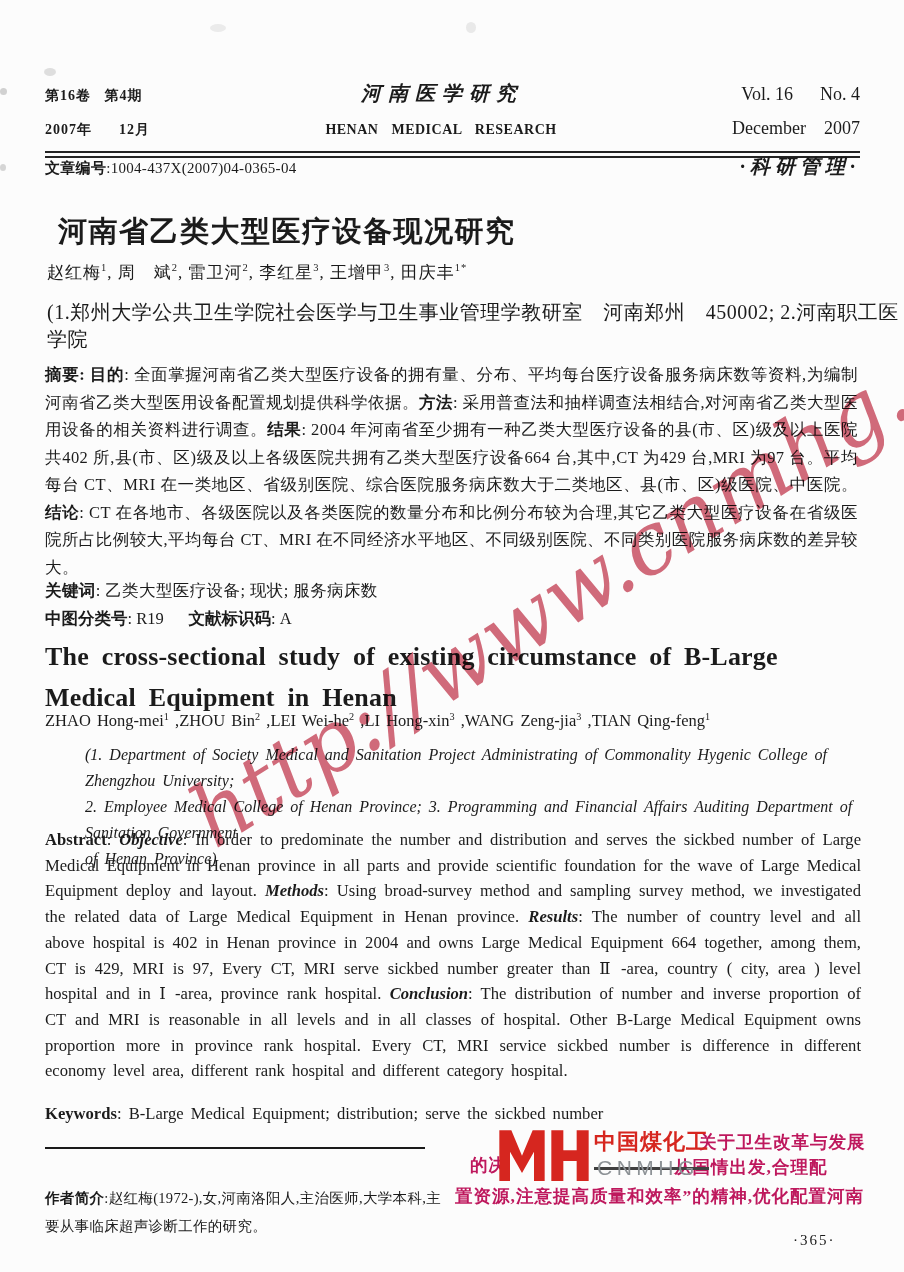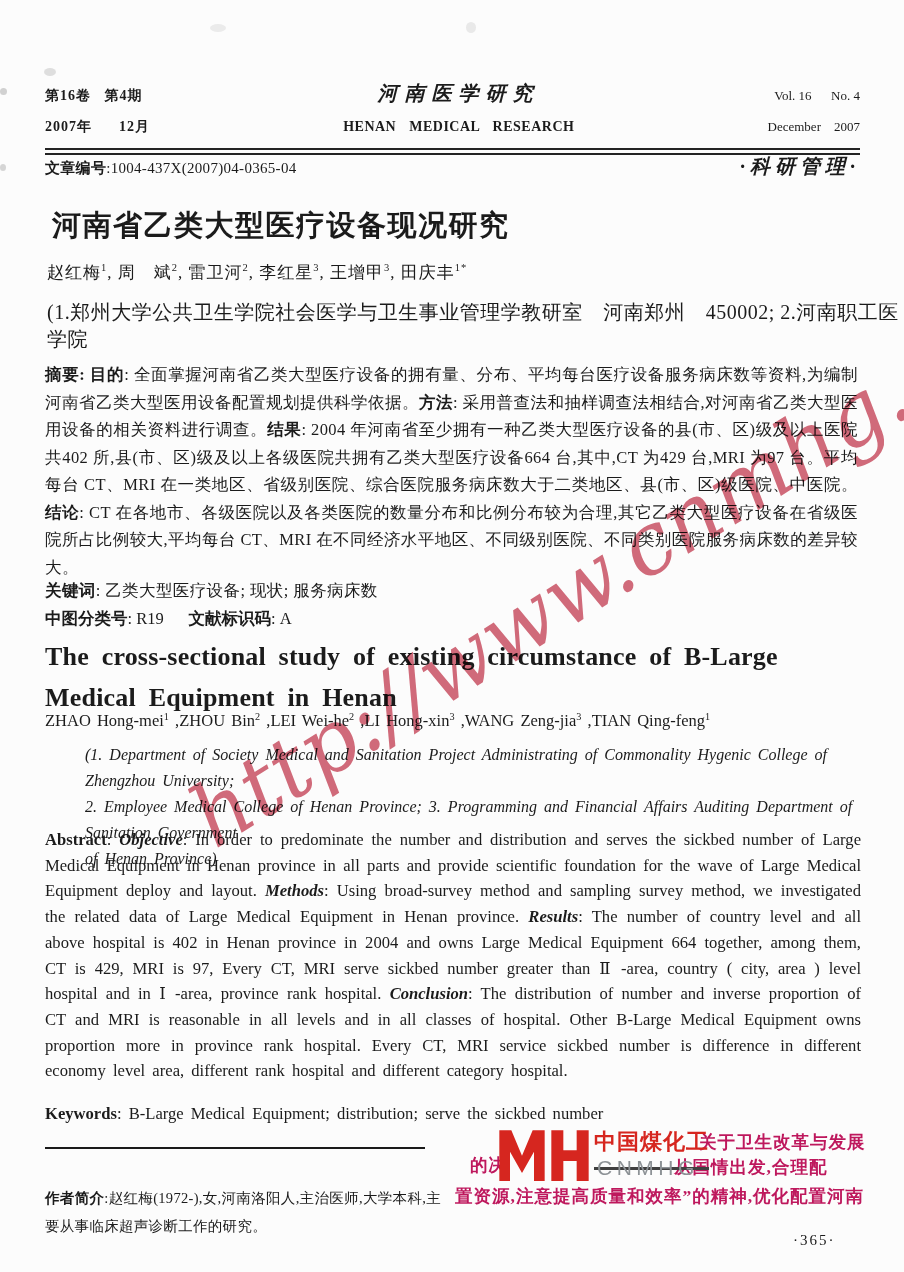--- a/index.html
+++ b/index.html
@@ -13,21 +13,21 @@
   .pre{white-space:pre;}
   sup{font-size:62%;vertical-align:super;line-height:0;}
 
   
   .hdr{left:45px;right:44px;top:80px;}
   .hdr-row{display:flex;justify-content:space-between;align-items:baseline;}
   .hdr-row + .hdr-row{margin-top:11px;}
   .h-cn{font-size:14px;font-weight:bold;letter-spacing:1px;}
   .h-journal-cn{font-size:20px;font-weight:bold;letter-spacing:7px;font-style:italic;}
   .h-journal-en{font-size:14px;font-weight:bold;word-spacing:9px;letter-spacing:.5px;}
-  .h-en{font-size:13px;}
+  .h-en{font-size:18px;}
   .dbl-rule{margin-top:12px;height:3px;border-top:2px solid #242424;border-bottom:2px solid #242424;}
 
   
   .meta{left:45px;right:44px;top:153px;display:flex;justify-content:space-between;align-items:baseline;}
   .article-no{font-size:15px;letter-spacing:.3px;}
   .column-label{font-size:20px;font-weight:bold;font-style:italic;letter-spacing:5px;}
 
   .title-cn{left:47px;top:201px;font-size:29px;font-weight:bold;letter-spacing:1.5px;}
   .authors-cn{left:47px;top:261px;font-size:17px;letter-spacing:1px;}
   .affil-cn{left:47px;top:299px;font-size:20px;line-height:27px;letter-spacing:.5px;}
@@ -100,21 +100,21 @@
       <span class="h-en pre">December    2007</span>
     </div>
     <div class="dbl-rule"></div>
   </div>
 
   <div class="abs meta">
     <span class="article-no"><span style="font-weight: bold;">文章编号</span><span>:1004-437X(2007)04-0365-04</span></span>
     <span class="column-label">·科研管理·</span>
   </div>
 
-  <h1 class="abs title-cn" style="margin:5px;">河南省乙类大型医疗设备现况研究</h1>
+  <h1 class="abs title-cn" style="margin:11px;">河南省乙类大型医疗设备现况研究</h1>
   <div class="abs authors-cn"><span>赵红梅</span><sup>1</sup><span>, 周　斌</span><sup>2</sup><span>, 雷卫河</span><sup>2</sup><span>, 李红星</span><sup>3</sup><span>, 王增甲</span><sup>3</sup><span>, 田庆丰</span><sup>1*</sup></div>
   <div class="abs affil-cn">
     <div>(1.郑州大学公共卫生学院社会医学与卫生事业管理学教研室　河南郑州　450002; 2.河南职工医学院</div>
   </div>
 
   <div class="abs abstract-cn"><span style="font-weight: bold;">摘要</span><span style="font-weight: bold;">: </span><span style="font-weight: bold;">目的</span><span>: 全面掌握河南省乙类大型医疗设备的拥有量、分布、平均每台医疗设备服务病床数等资料,为编制河南省乙类大型医用设备配置规划提供科学依据。</span><span style="font-weight: bold;">方法</span><span>: 采用普查法和抽样调查法相结合,对河南省乙类大型医用设备的相关资料进行调查。</span><span style="font-weight: bold;">结果</span><span>: 2004 年河南省至少拥有一种乙类大型医疗设备的县(市、区)级及以上医院共402 所,县(市、区)级及以上各级医院共拥有乙类大型医疗设备664 台,其中,CT 为429 台,MRI 为97 台。平均每台 CT、MRI 在一类地区、省级别医院、综合医院服务病床数大于二类地区、县(市、区)级医院、中医院。</span><span style="font-weight: bold;">结论</span><span>: CT 在各地市、各级医院以及各类医院的数量分布和比例分布较为合理,其它乙类大型医疗设备在省级医院所占比例较大,平均每台 CT、MRI 在不同经济水平地区、不同级别医院、不同类别医院服务病床数的差异较大。</span></div>
   <div class="abs kw-cn"><span style="font-weight: bold;">关键词</span><span>: 乙类大型医疗设备; 现状; 服务病床数</span></div>
   <div class="abs clc"><span style="font-weight: bold;">中图分类号</span><span>: R19      </span><span style="font-weight: bold;">文献标识码</span><span>: A</span></div>
 
   <div class="abs title-en">

